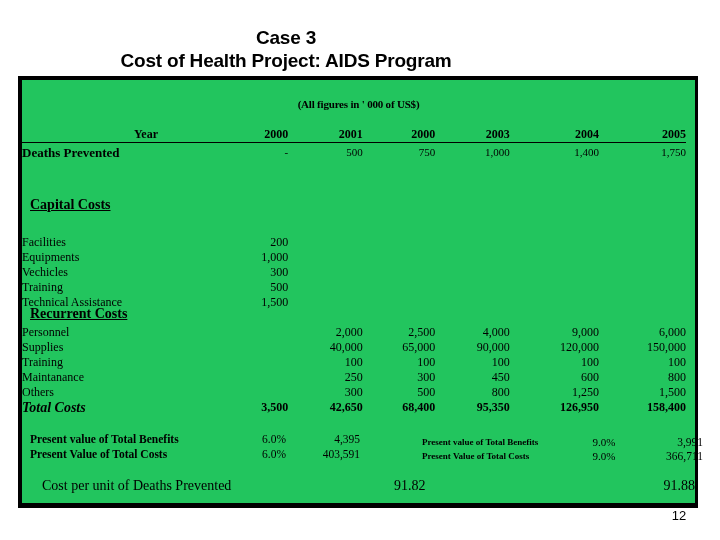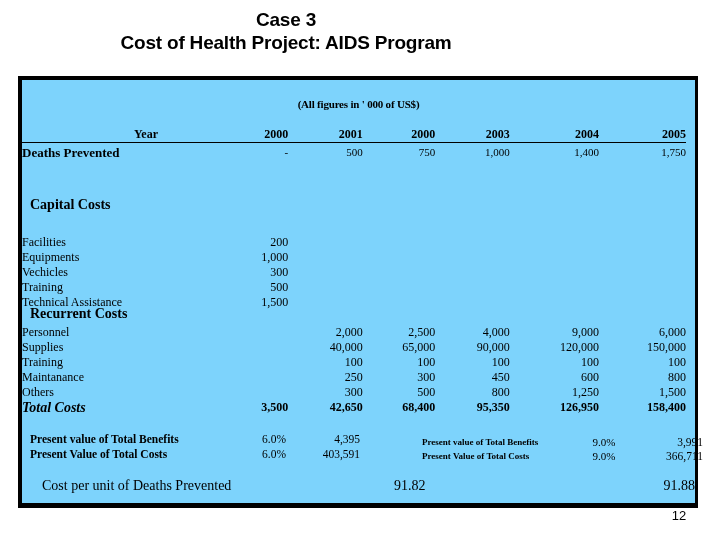--- a/index.html
+++ b/index.html
@@ -14,21 +14,21 @@
     position: relative;
     overflow: hidden;
     font-family: "Liberation Serif", "DejaVu Serif", serif;
     color: #000000;
   }
 
   
   .slide-title {
     position: absolute;
     left: 0;
-    top: 8px;
+    top: 26px;
     width: 572px;
     text-align: center;
     font-family: "Liberation Sans", "DejaVu Sans", sans-serif;
     font-weight: bold;
     font-size: 19px;
     line-height: 23px;
     letter-spacing: -0.2px;
   }
   .slide-title .line2 { display: block; }
 
@@ -37,21 +37,21 @@
     position: absolute;
     left: 18px;
     top: 76px;
     width: 680px;
     height: 432px;
     border-left: 4px solid #000;
     border-top: 4px solid #000;
     border-right: 3px solid #000;
     border-bottom: 5px solid #000;
     box-sizing: border-box;
-    background: #7dd3fc;
+    background: #22c55e;
   }
 
   .units-note {
     position: absolute;
     left: 0;
     top: 18px;
     width: 673px;
     text-align: center;
     font-weight: bold;
     font-size: 11px;
@@ -101,20 +101,21 @@
   }
   .deaths-table td.num { font-size: 11px; }
 
   
   .section-head {
     position: absolute;
     left: 8px;
     font-weight: bold;
     font-size: 14px;
     line-height: 17px;
+    text-decoration: underline;
   }
   .sec-capital   { top: 116px; }
   .sec-recurrent { top: 225px; }
 
   
   .capital-table { left: 0; top: 136px; width: 664px; margin-top: 19px; }
   .capital-table td { font-size: 11.5px; line-height: 15.4px; }
 
   
   .recurrent-table { left: 0; top: 245px; width: 664px; }

